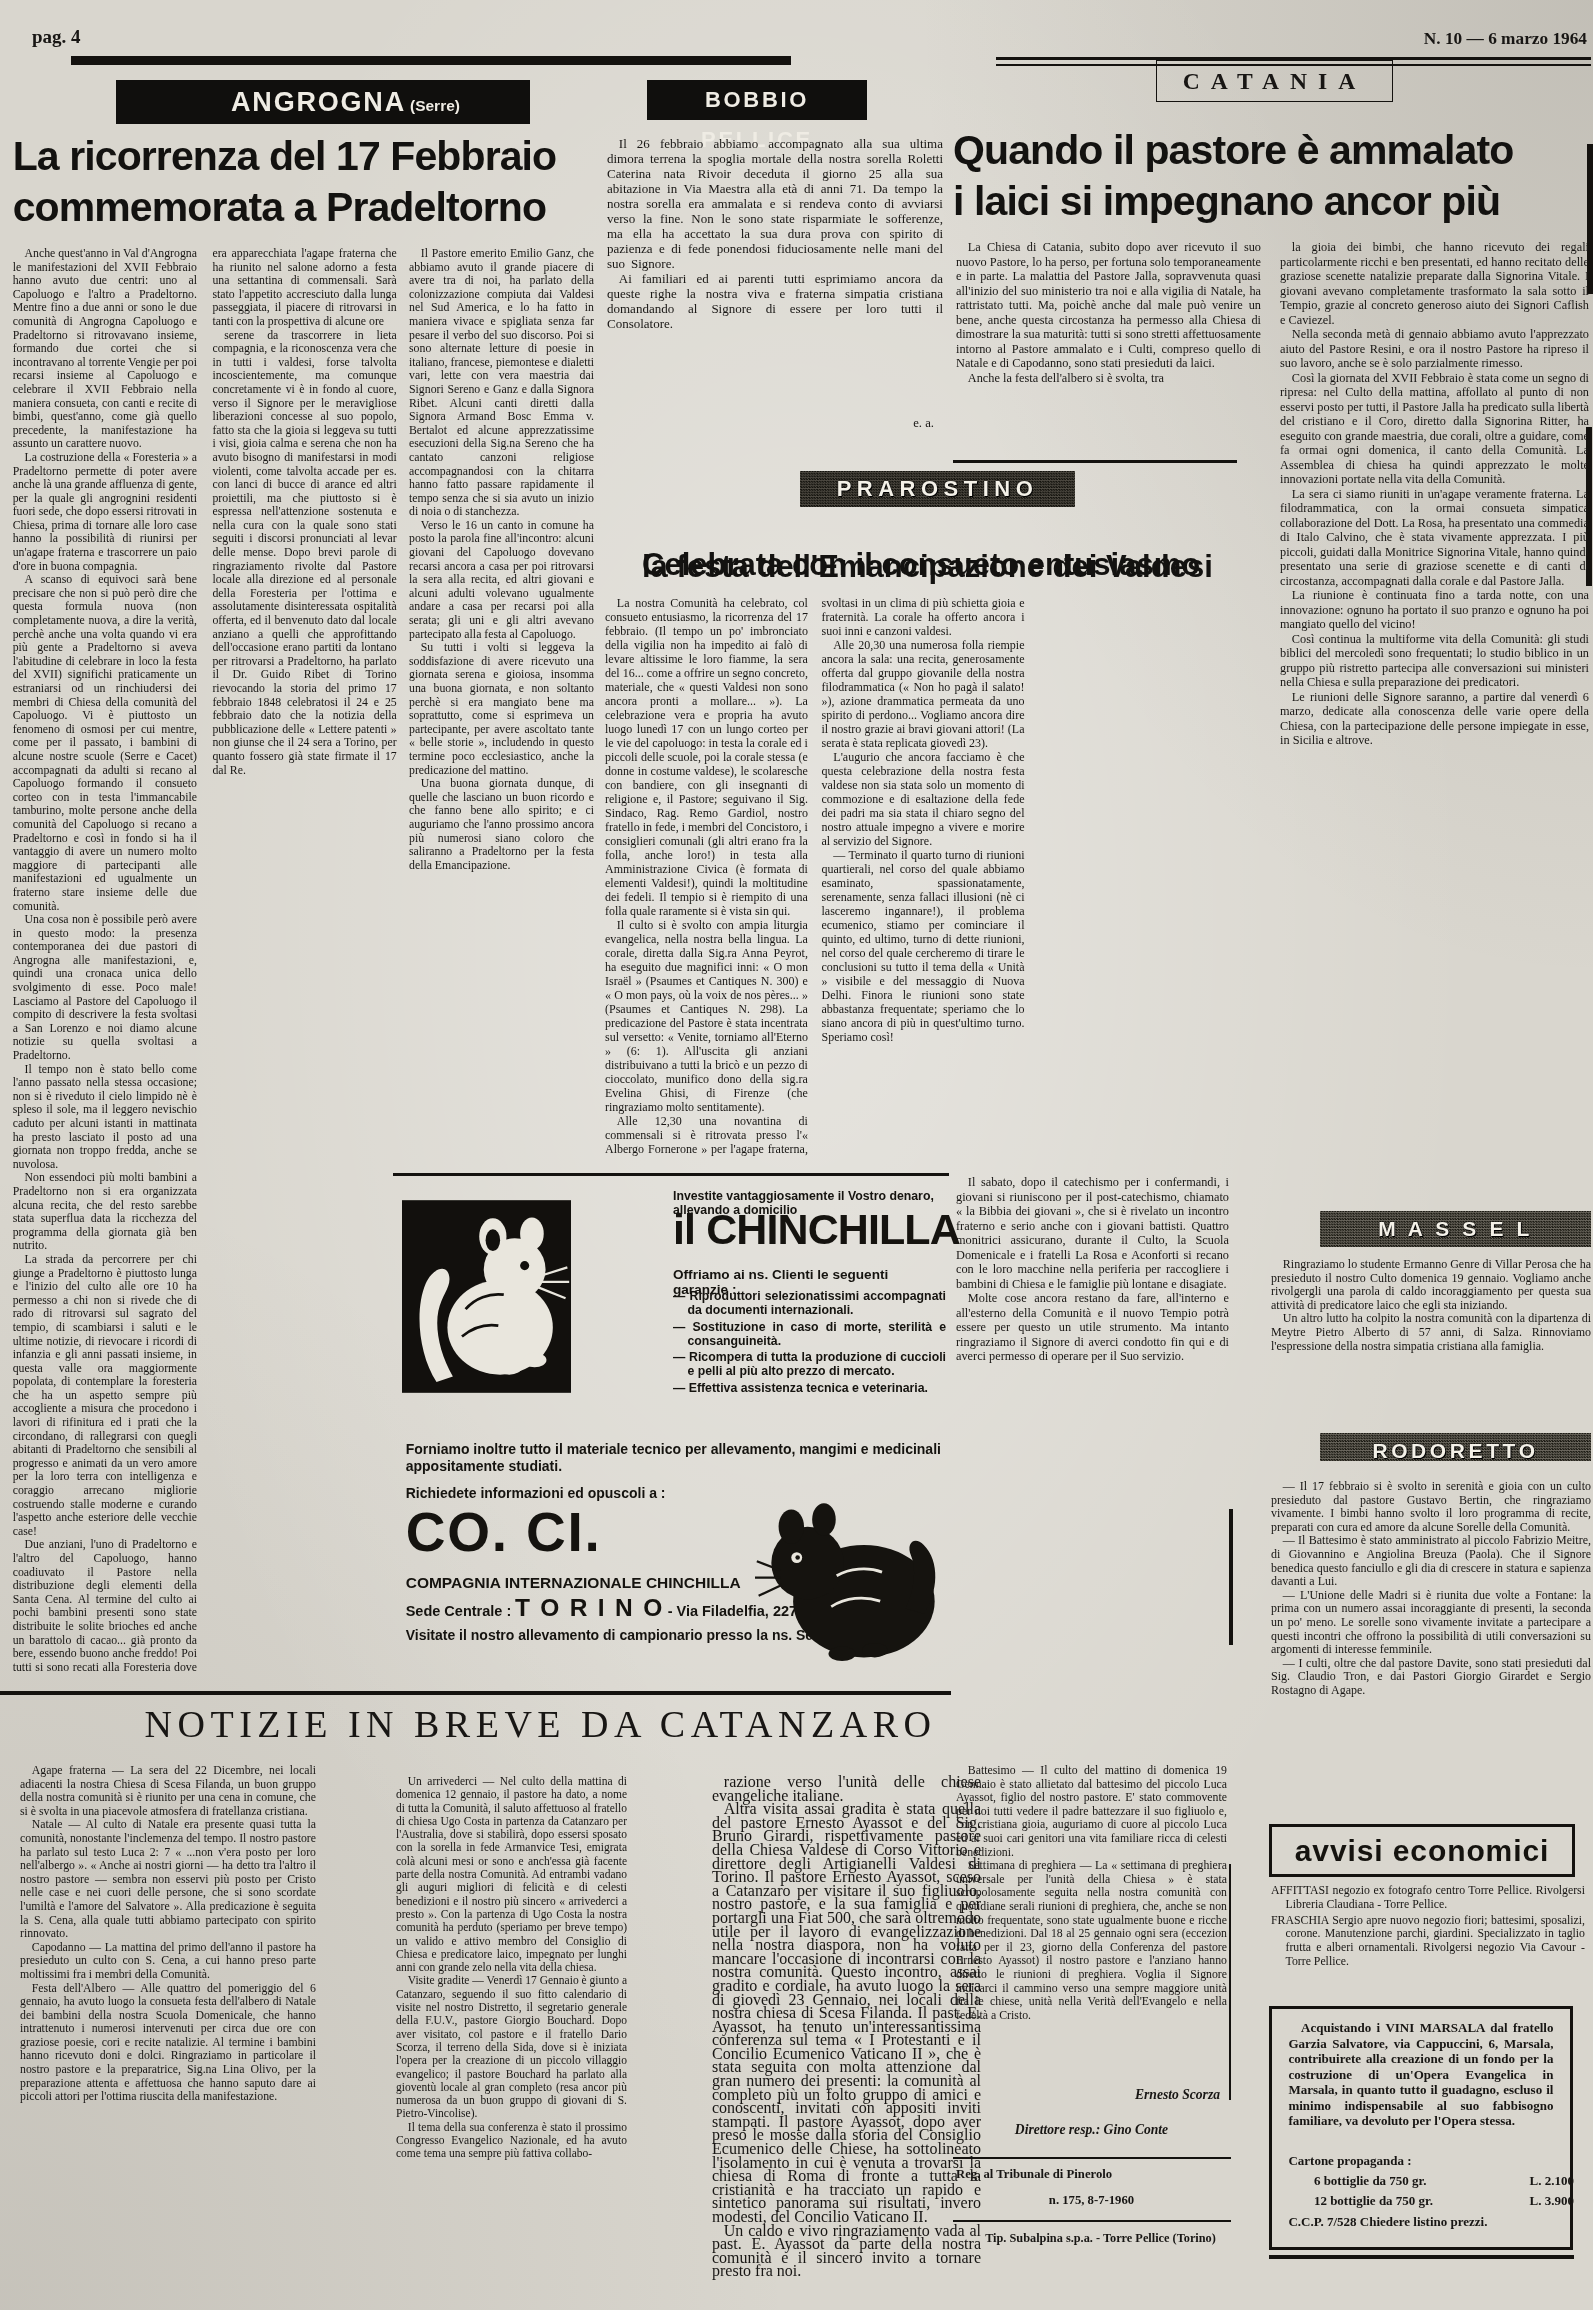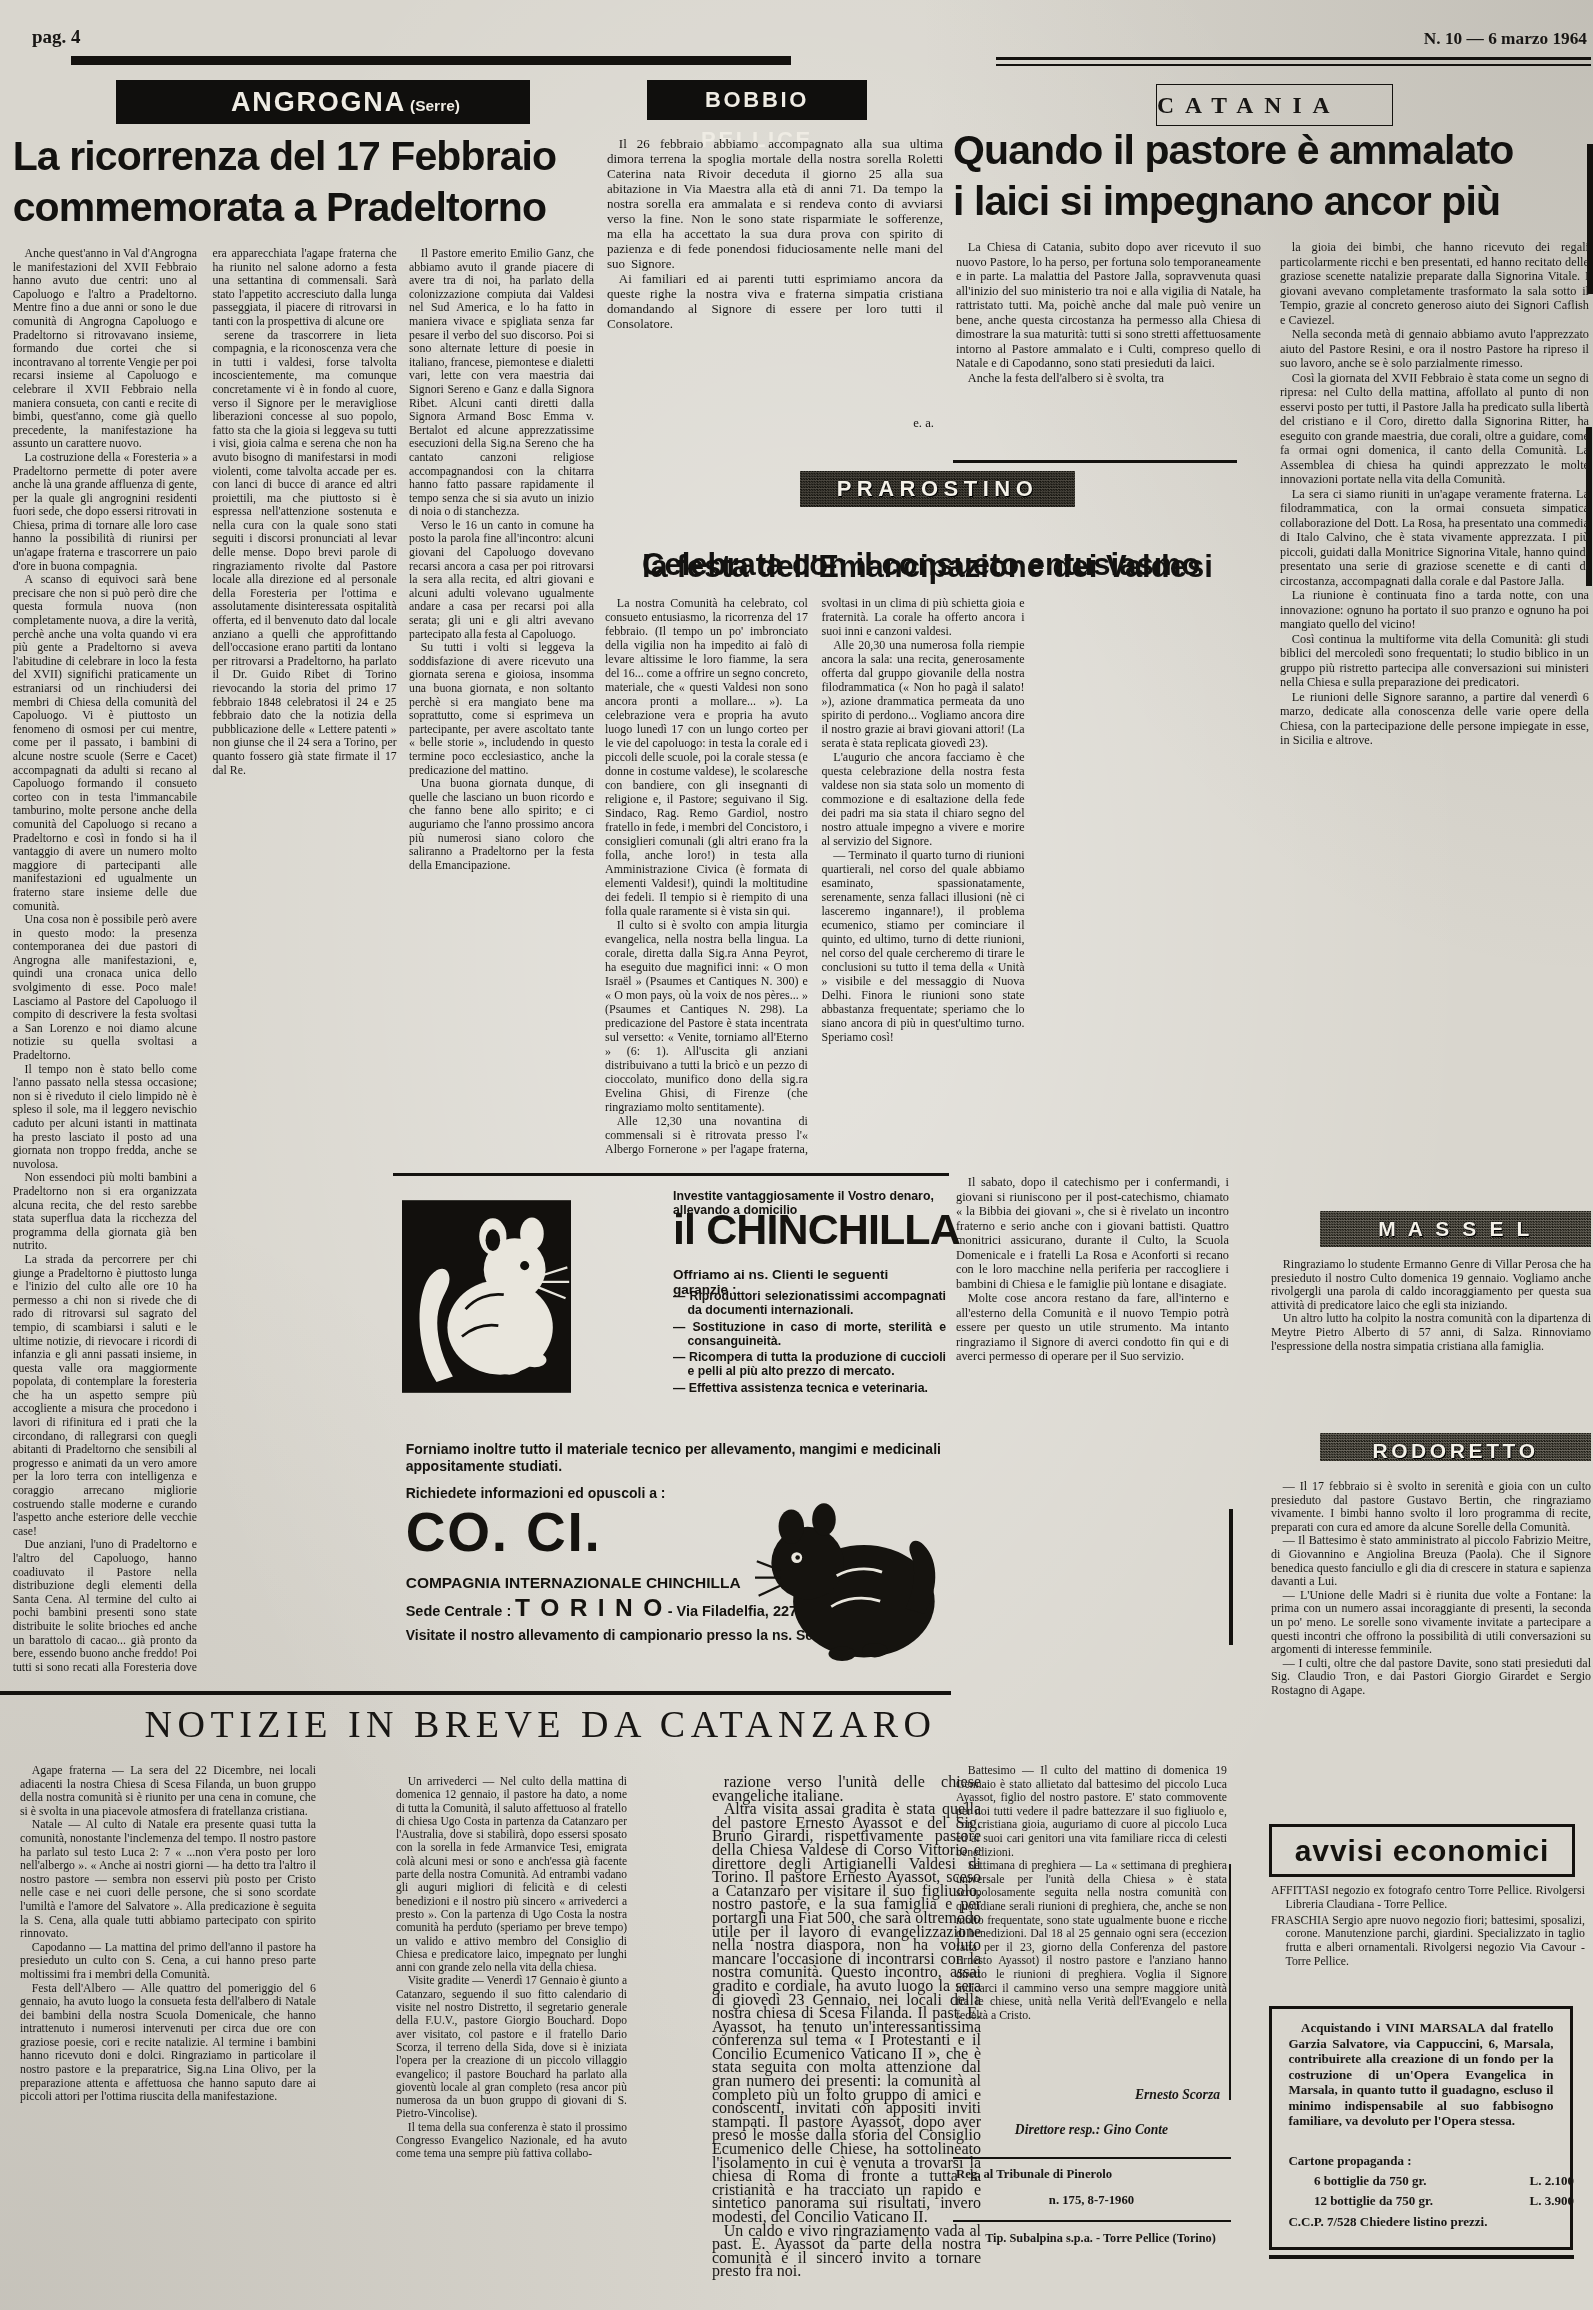--- a/index.html
+++ b/index.html
@@ -70,21 +70,21 @@
       <p>Una buona giornata dunque, di quelle che lasciano un buon ricordo e che fanno bene allo spirito; e ci auguriamo che l'anno prossimo ancora più numerosi siano coloro che saliranno a Pradeltorno per la festa della Emancipazione.</p>
     </div>
 
   <div class="abs banner-black" style="left:647px;top:80px;width:220px;height:40px;line-height:40px;font-size:22px;letter-spacing:2.7px;">BOBBIO PELLICE</div>
   <div class="abs body-cols" style="left:607px;top:136px;width:336px;height:300px;font-size:13px;line-height:15px;word-spacing:2.7px;">
       <p>Il 26 febbraio abbiamo accompagnato alla sua ultima dimora terrena la spoglia mortale della nostra sorella Roletti Caterina nata Rivoir deceduta il giorno 25 alla sua abitazione in Via Maestra alla età di anni 71. Da tempo la nostra sorella era ammalata e si rendeva conto di avviarsi verso la fine. Non le sono state risparmiate le sofferenze, ma ella ha accettato la sua dura prova con spirito di pazienza e di fede ponendosi fiduciosamente nelle mani del suo Signore.</p>
       <p>Ai familiari ed ai parenti tutti esprimiamo ancora da queste righe la nostra viva e fraterna simpatia cristiana domandando al Signore di essere per loro tutti il Consolatore.</p>
     </div>
   <div class="abs serif" style="left:607px;top:416px;width:327px;text-align:right;font-size:12.7px;">e. a.</div>
 
-  <div class="abs" style="left:1156px;top:84px;width:235px;height:40px;border:1.8px solid #14120f;line-height:40px;font-size:23.6px;font-weight:bold;letter-spacing:11px;font-family:'Liberation Serif','DejaVu Serif',serif;">CATANIA</div>
+  <div class="abs" style="left:1156px;top:60px;width:235px;height:40px;border:1.8px solid #14120f;text-align:center;line-height:40px;font-size:23.6px;font-weight:bold;letter-spacing:11px;font-family:'Liberation Serif','DejaVu Serif',serif;">CATANIA</div>
   <div class="abs headline" style="left:953px;top:127px;width:638px;font-size:41px;">Quando il pastore è ammalato</div>
   <div class="abs headline" style="left:953px;top:178px;width:638px;font-size:41px;">i laici si impegnano ancor più</div>
   <div class="abs body-cols" style="left:956px;top:240px;width:305px;height:215px;font-size:12.3px;line-height:14.5px;">
       <p>La Chiesa di Catania, subito dopo aver ricevuto il suo nuovo Pastore, lo ha perso, per fortuna solo temporaneamente e in parte. La malattia del Pastore Jalla, sopravvenuta quasi all'inizio del suo ministerio tra noi e alla vigilia di Natale, ha rattristato tutti. Ma, poichè anche dal male può venire un bene, anche questa circostanza ha permesso alla Chiesa di dimostrare la sua maturità: tutti si sono stretti affettuosamente intorno al Pastore ammalato e i Culti, compreso quello di Natale e di Capodanno, sono stati presieduti da laici.</p>
       <p>Anche la festa dell'albero si è svolta, tra</p>
     </div>
   <div class="abs rule" style="left:953px;top:460px;width:284px;height:2.7px;"></div>
   <div class="abs body-cols" style="left:1280px;top:240px;width:309px;height:962px;font-size:12.3px;line-height:14.5px;">
       <p>la gioia dei bimbi, che hanno ricevuto dei regali particolarmente ricchi e ben presentati, ed hanno recitato delle graziose scenette natalizie preparate dalla Signorina Vitale. I giovani avevano completamente trasformato la sala sotto il Tempio, grazie al concreto generoso aiuto dei Signori Caflish e Caviezel.</p>
       <p>Nella seconda metà di gennaio abbiamo avuto l'apprezzato aiuto del Pastore Resini, e ora il nostro Pastore ha ripreso il suo lavoro, anche se è solo parzialmente rimesso.</p>

